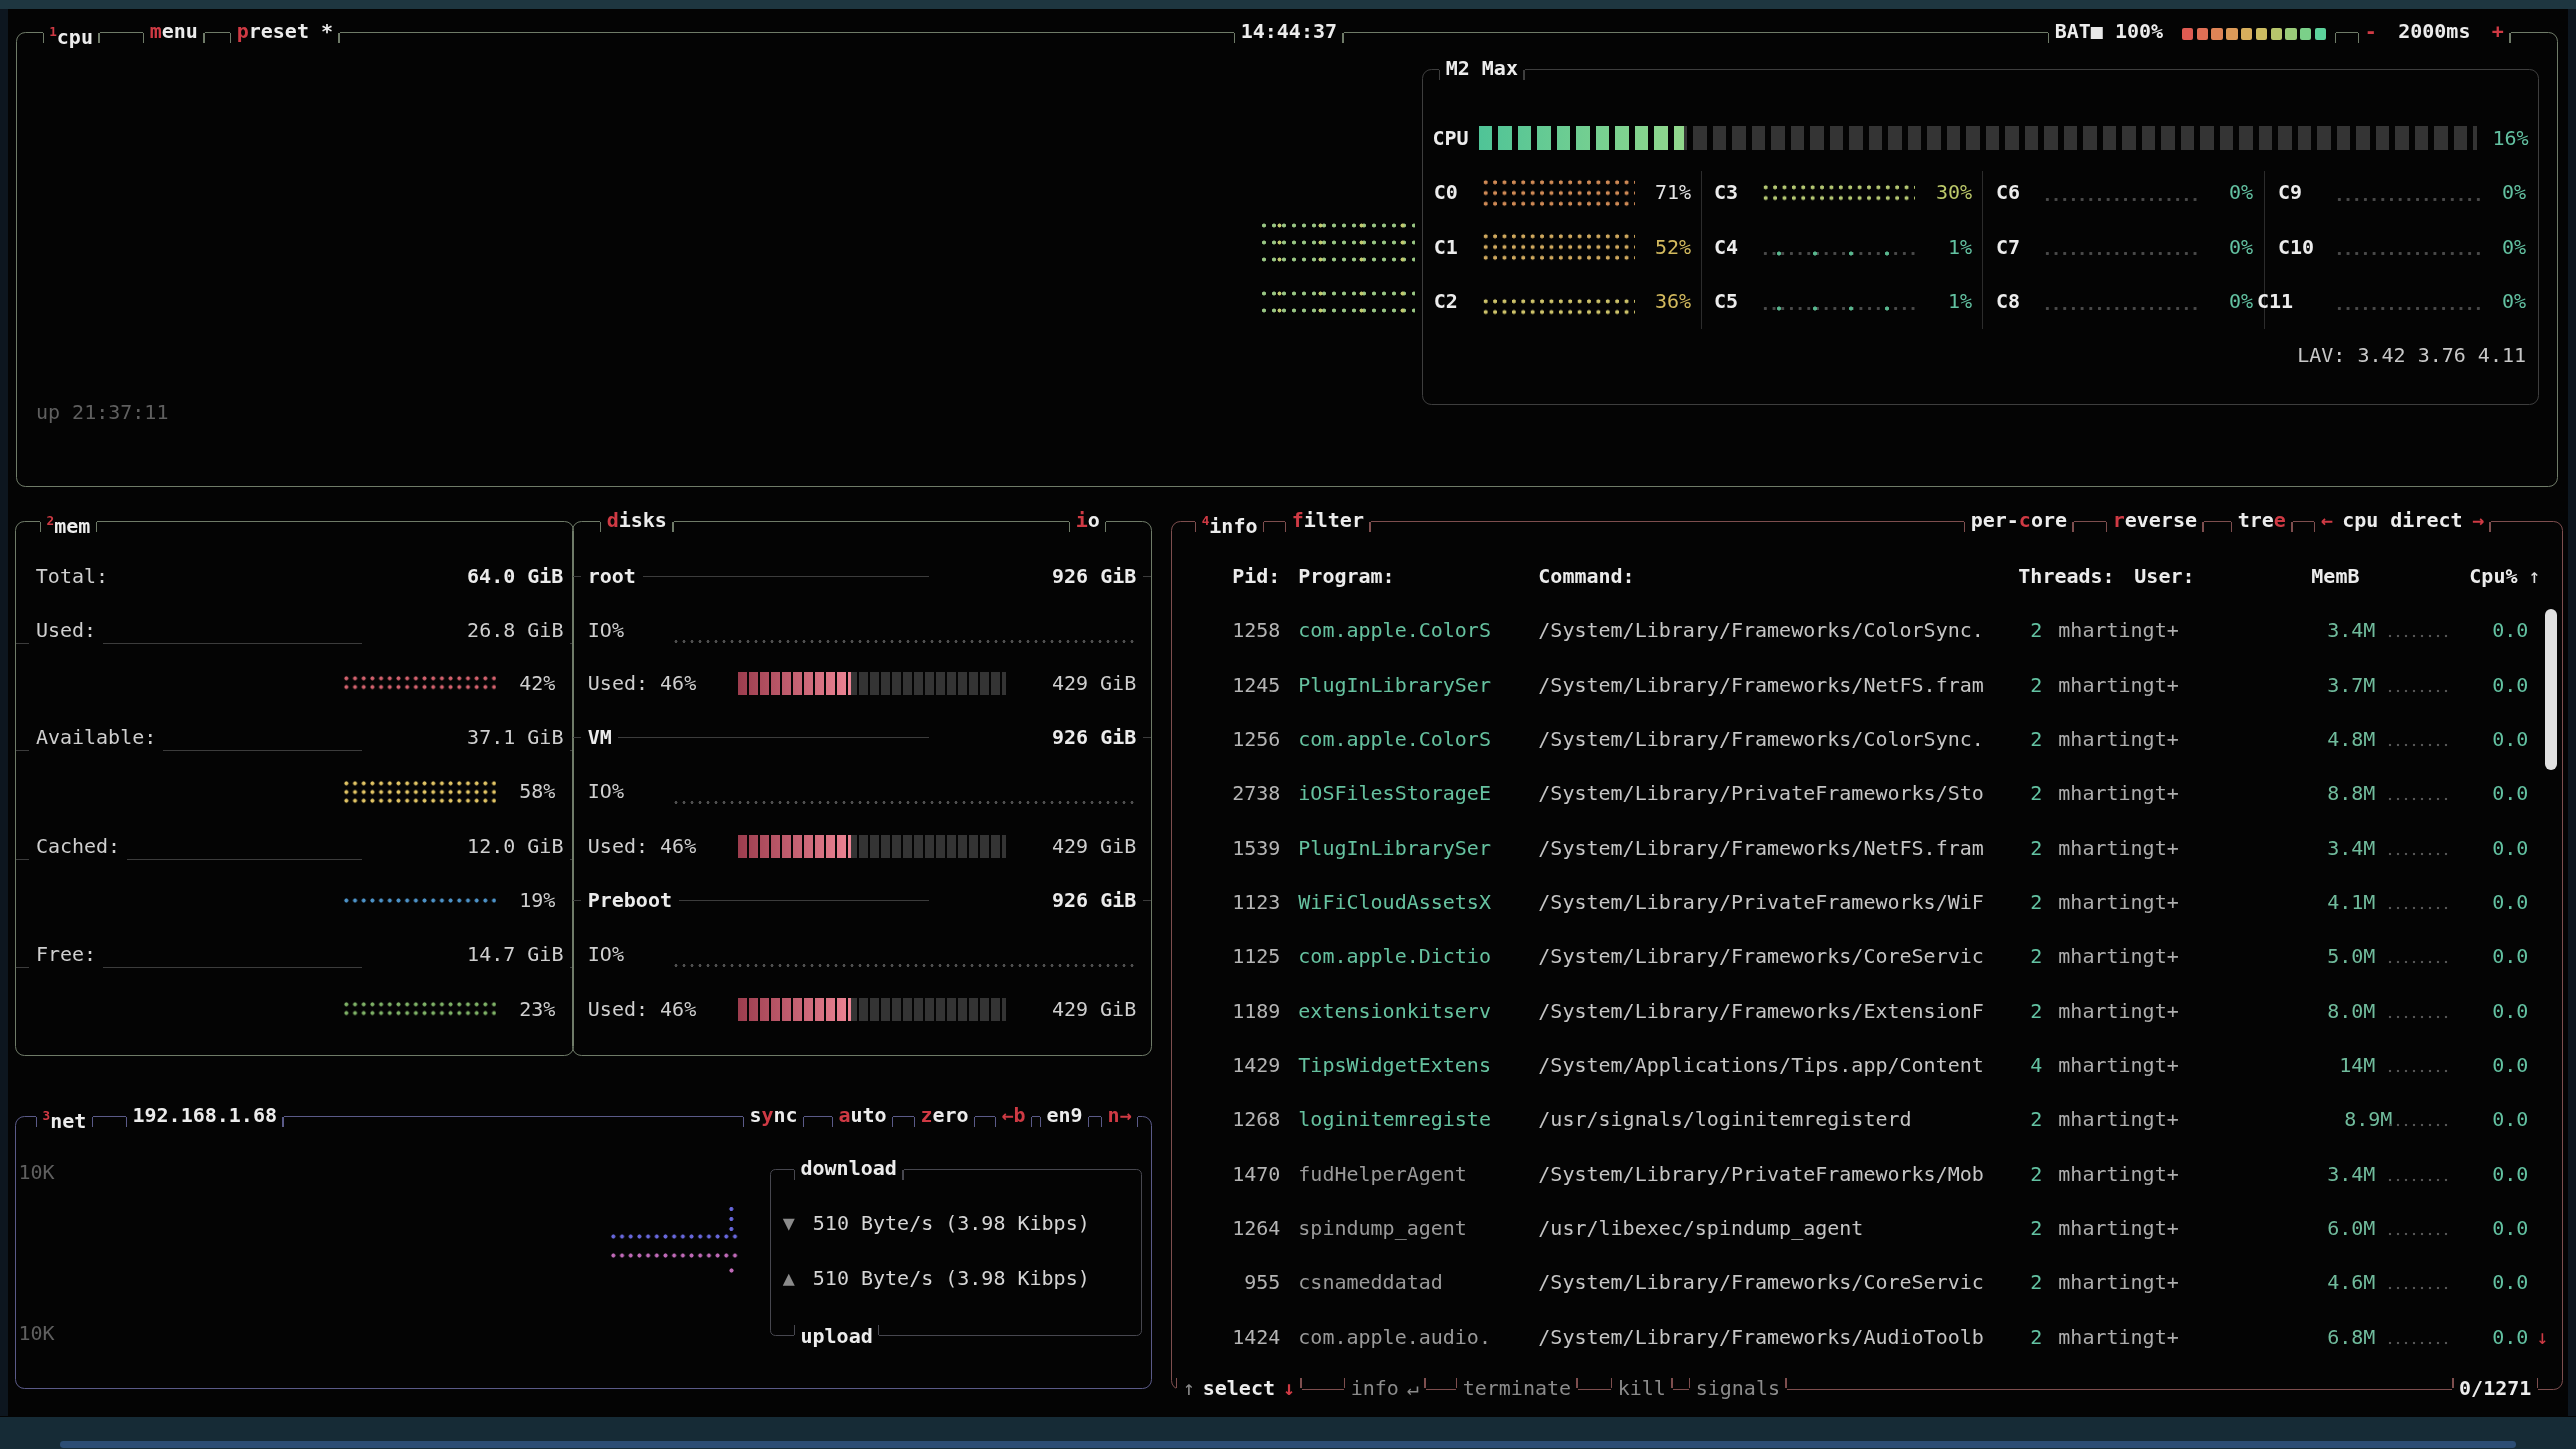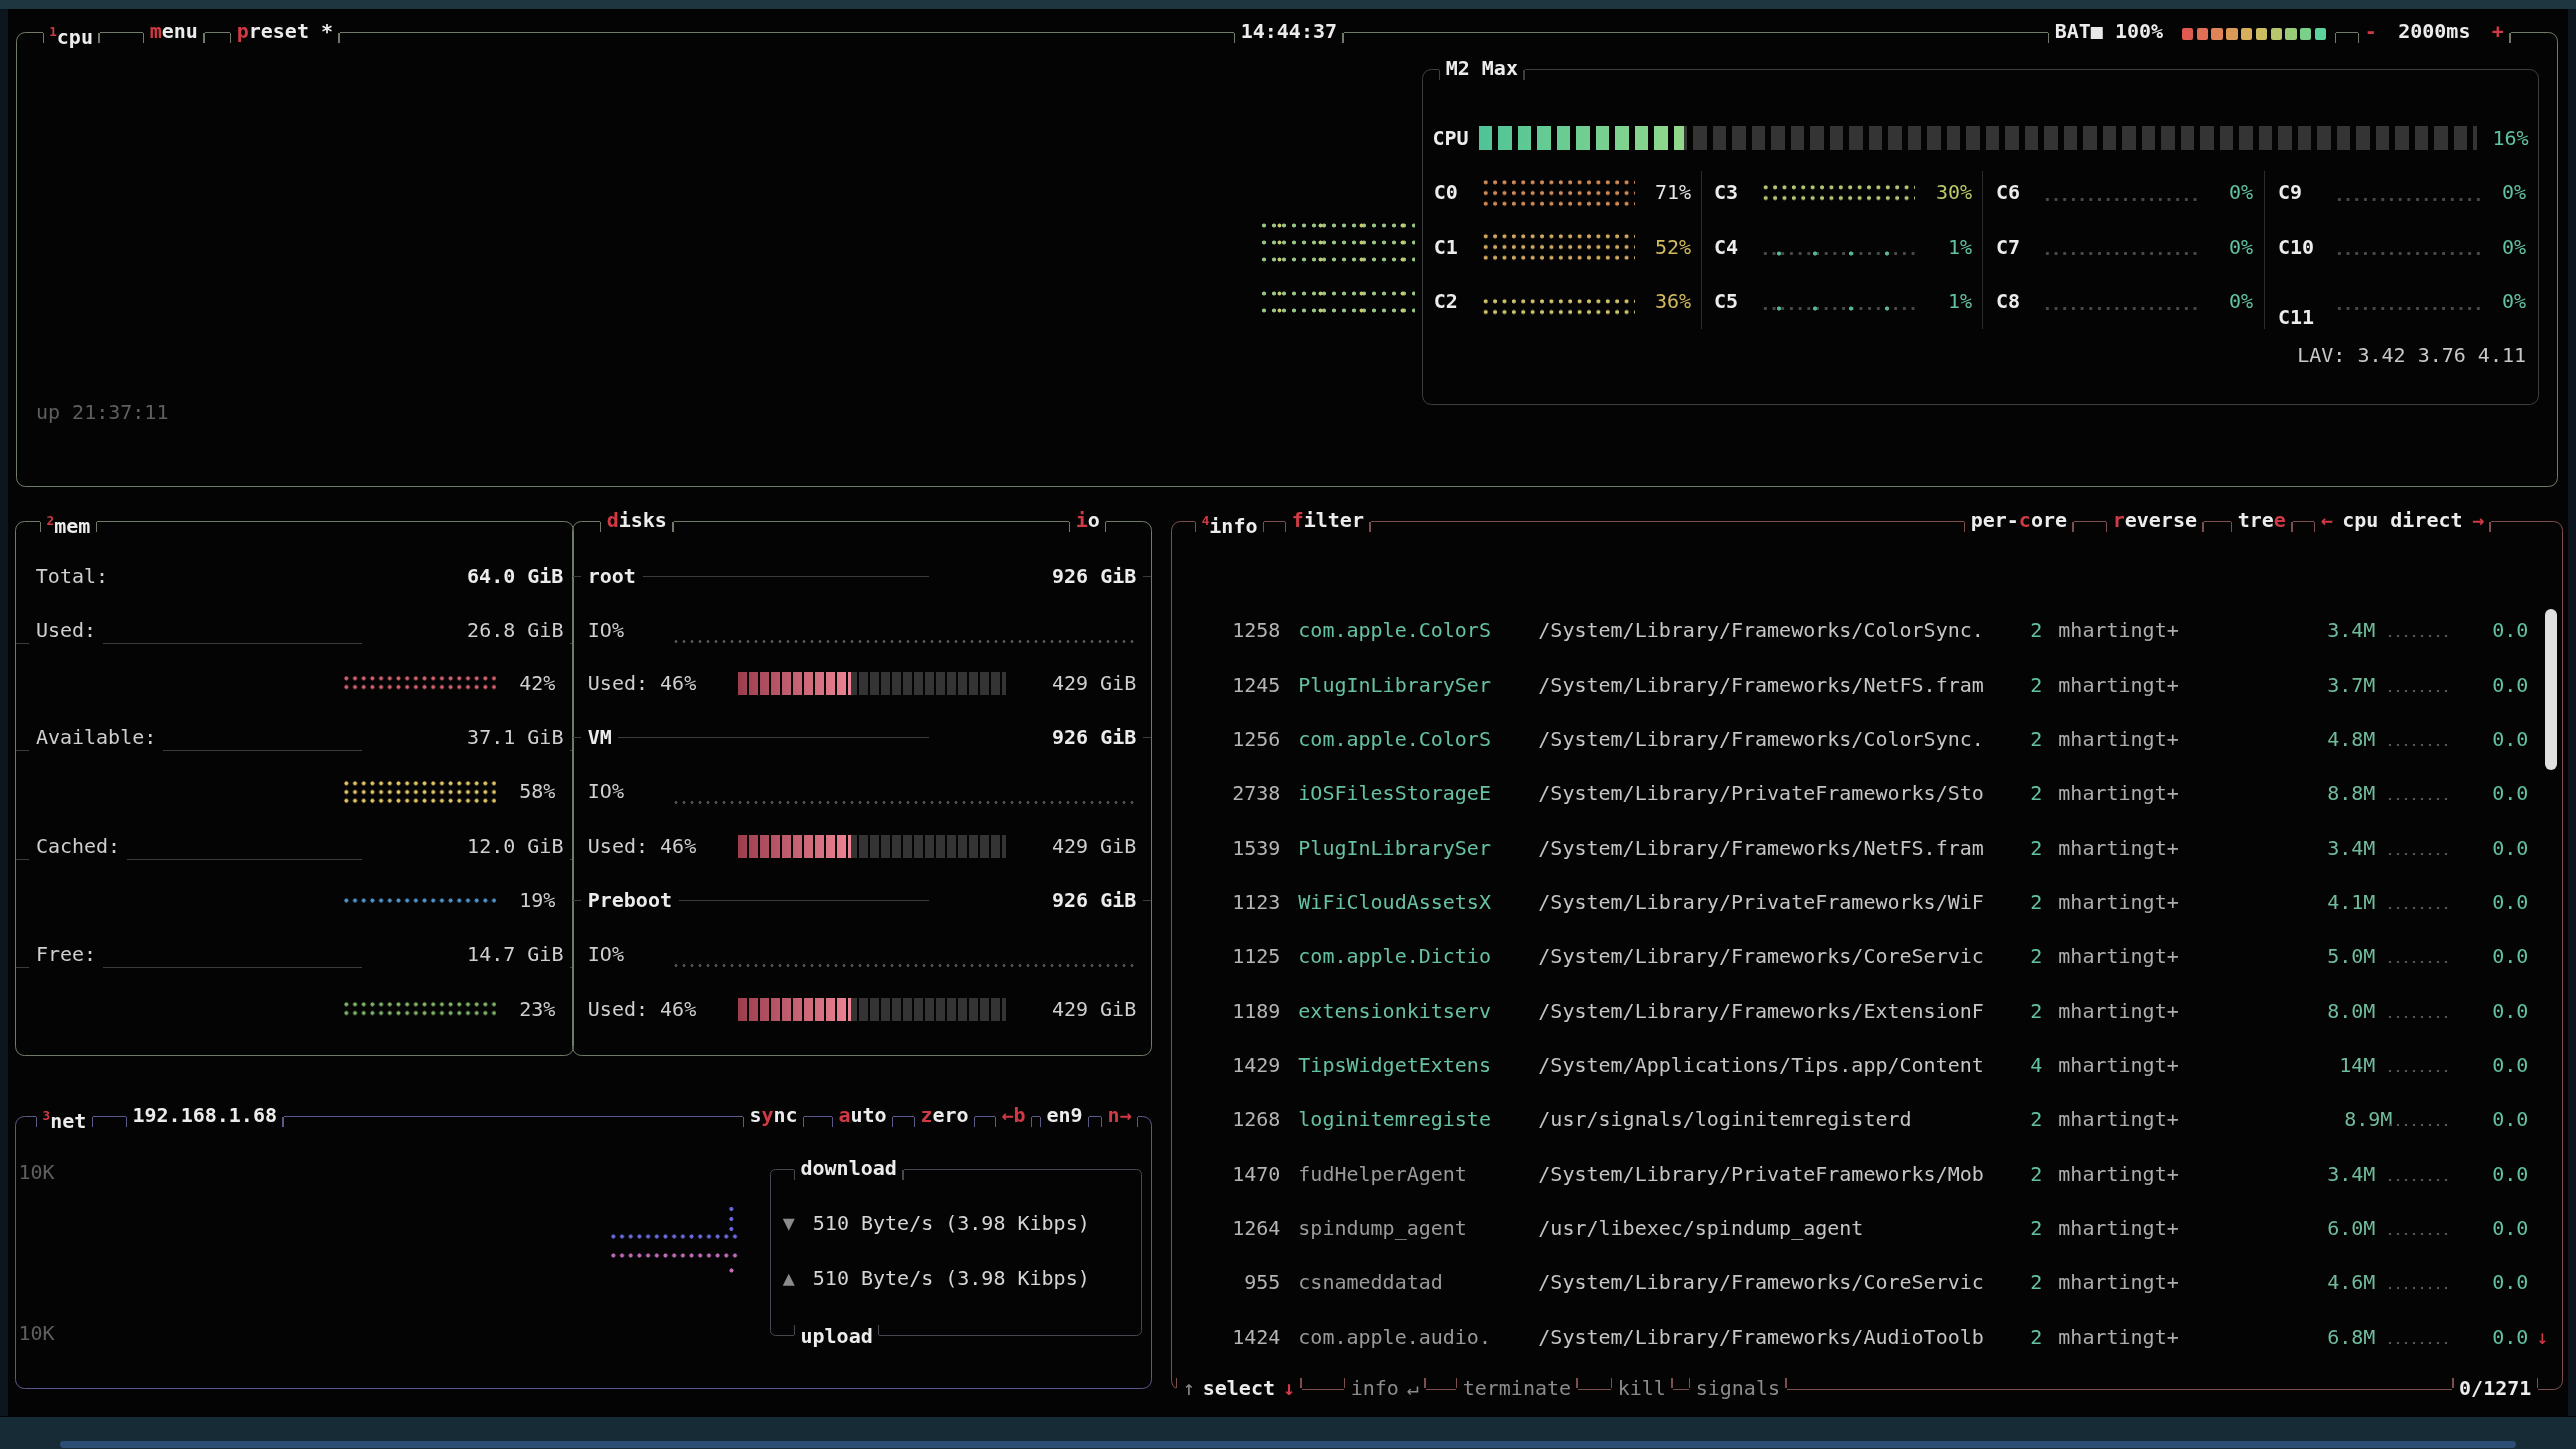--- a/index.html
+++ b/index.html
@@ -161,21 +161,21 @@
       <span class="t r teal" style="left:763px;top:218px;width:67px;">0%</span>
 
       <span class="t b" style="left:855px;top:109px;">C9</span>
       <div class="dots-dim" style="left:912px;top:124px;width:148px;height:10.7px;"></div>
       <span class="t r teal" style="left:1036px;top:109px;width:67px;">0%</span>
 
       <span class="t b" style="left:855px;top:164px;">C10</span>
       <div class="dots-dim" style="left:912px;top:178px;width:148px;height:10.7px;"></div>
       <span class="t r teal" style="left:1036px;top:164px;width:67px;">0%</span>
 
-      <span class="t b" style="left:855px;top:218px;margin-top:16px;">C11</span>
+      <span class="t b" style="left:834px;top:218px;">C11</span>
       <div class="dots-dim" style="left:912px;top:233px;width:148px;height:10.7px;"></div>
       <span class="t r teal" style="left:1036px;top:218px;width:67px;">0%</span>
 
       <span class="t r" style="right:12px;top:272px;width:335px;color:#c8c8c8;">LAV: 3.42 3.76 4.11</span>
     </div>
   </div>
 
   <div class="box mem-box" style="left:14.8px;top:521px;width:557px;height:533px;">
     <div class="tab" style="left:24px;"><span class="sup">2</span><span class="b">mem</span></div>
 
@@ -274,20 +274,30 @@
   </div>
 
   <div class="box proc-box" style="left:1171px;top:521px;width:1390px;height:867px;">
     <div class="tab" style="left:23px;"><span class="sup">4</span><span class="b">info</span></div>
     <div class="tab" style="left:113px;"><span class="red b">f</span><span class="b">ilter</span></div>
     <div class="tab" style="left:792px;"><span class="b">per-</span><span class="red b">c</span><span class="b">ore</span></div>
     <div class="tab" style="left:934px;"><span class="red b">r</span><span class="b">everse</span></div>
     <div class="tab" style="left:1059px;"><span class="b">tre</span><span class="red b">e</span></div>
     <div class="tab" style="left:1142px;"><span class="red b">←</span><span class="b" style="margin:0 9.4px;">cpu direct</span><span class="red b">→</span></div>
 
+    <div class="prow" style="top:41px;">
+      <span class="t r b" style="left:0;width:107px;">Pid:</span>
+      <span class="t b" style="left:125px;">Program:</span>
+      <span class="t b" style="left:365px;">Command:</span>
+      <span class="t b" style="left:845px;">Threads:</span>
+      <span class="t b" style="left:961px;">User:</span>
+      <span class="t b" style="left:1138px;">MemB</span>
+      <span class="t b" style="left:1296px;">Cpu%</span>
+      <span class="t" style="left:1355px;color:#dedede;">↑</span>
+    </div>
 
     <div class="scrollbar" style="right:5.4px;top:87px;height:161px;"></div>
 
     <div class="prow" style="top:95px;">
       <span class="t r pid" style="left:0;width:107px;">1258</span>
       <span class="t prog" style="left:125px;">com.apple.ColorS</span>
       <span class="t cmd" style="left:365px;">/System/Library/Frameworks/ColorSync.</span>
       <span class="t r teal" style="left:790px;width:79px;">2</span>
       <span class="t usr" style="left:885px;">mhartingt+</span>
       <span class="t r memv" style="left:1112px;width:90px;">3.4M</span>

